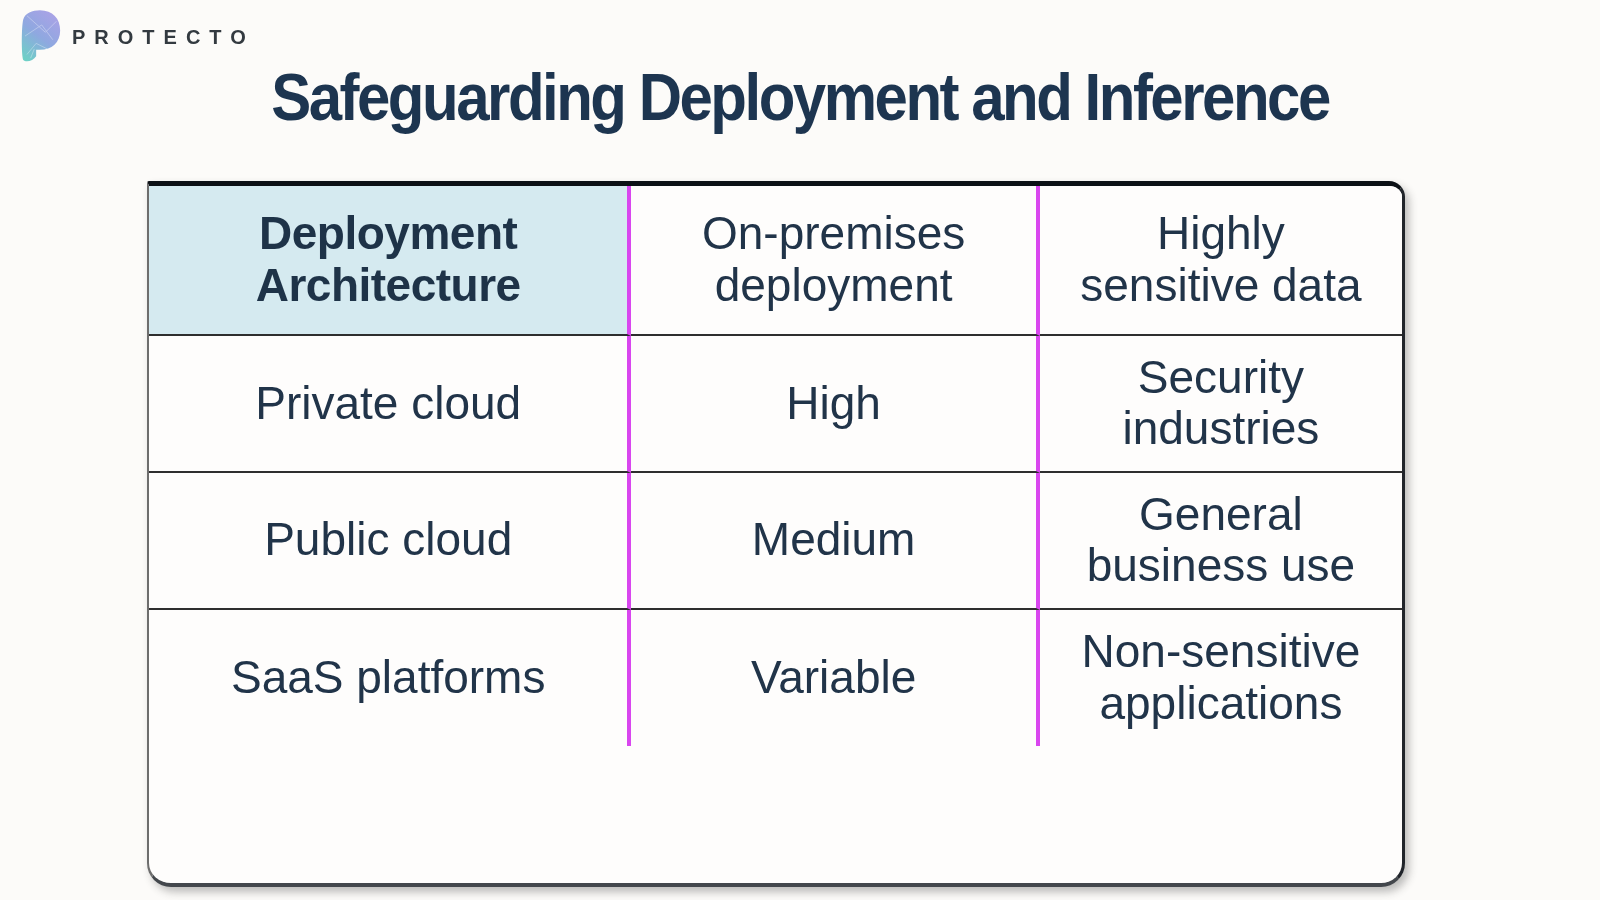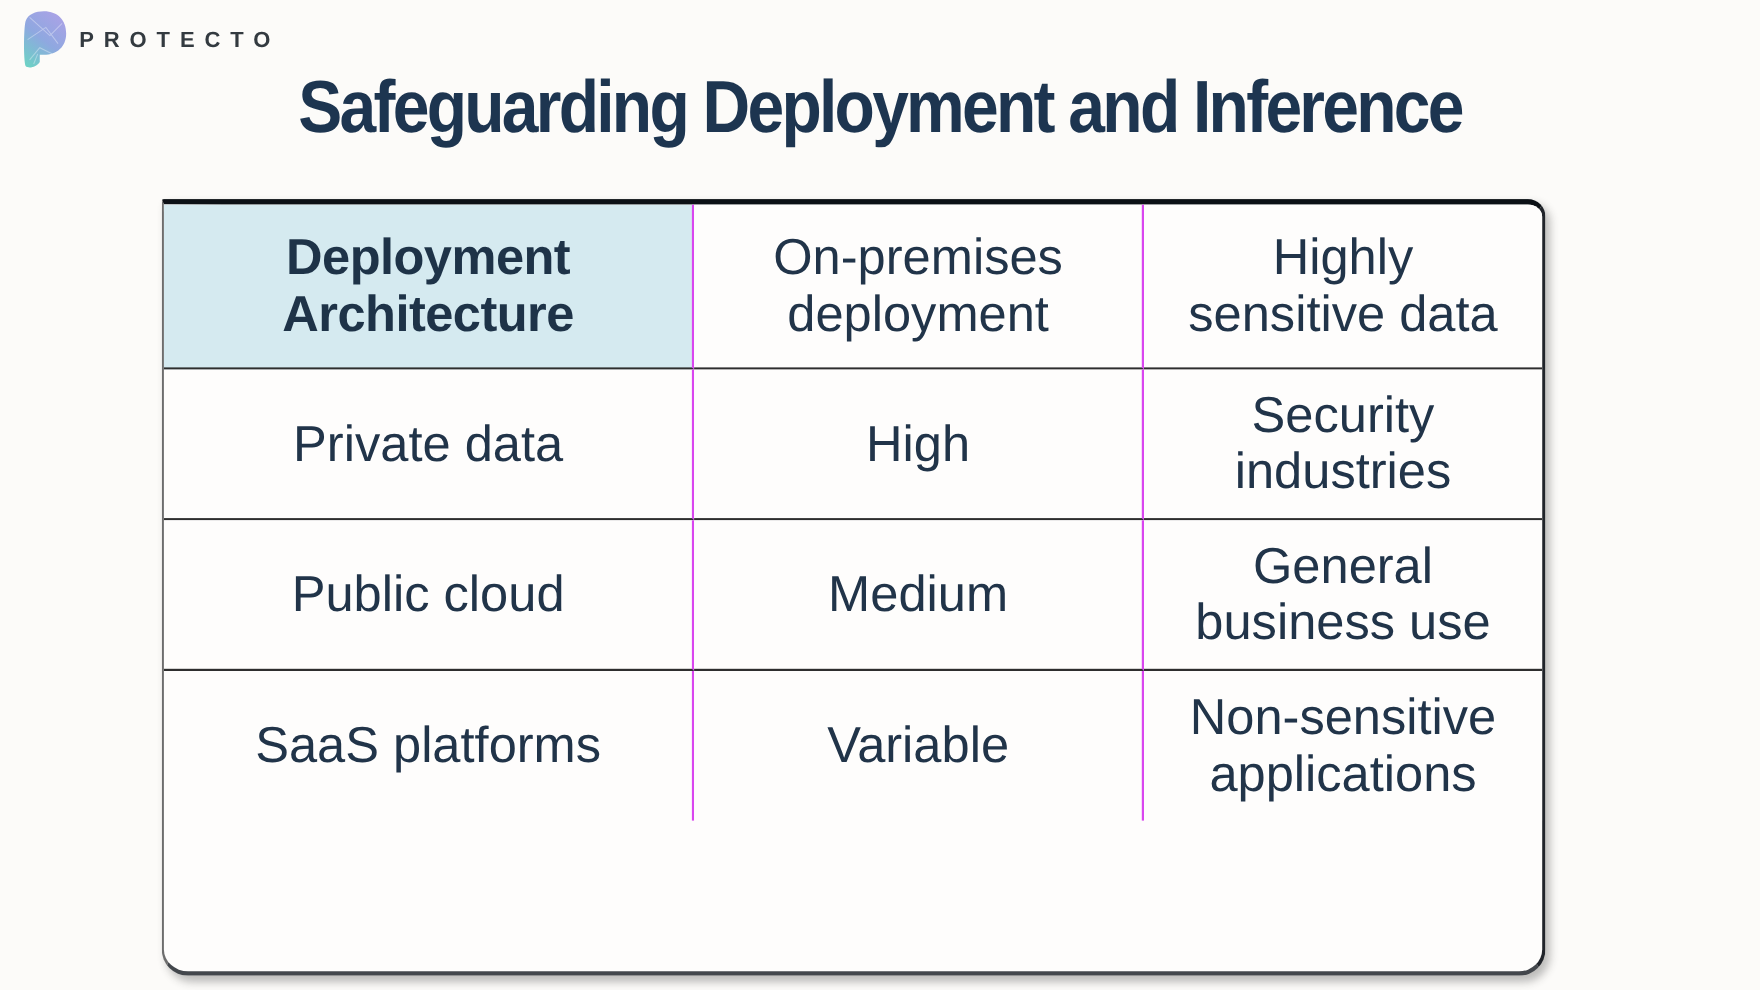--- a/index.html
+++ b/index.html
@@ -49,21 +49,21 @@
     border-radius: 2px 16px 24px 24px;
     overflow: hidden;
     box-shadow: 4px 5px 8px rgba(40,40,40,0.30);
     background: #fefdfc;
   }
   .cell {
     display: flex; align-items: center; justify-content: center;
     text-align: center;
     white-space: pre-line;
     line-height: 1.12;
-    border-right: 2px solid #d946ef;
+    border-right: 4px solid #d946ef;
     border-bottom: 2px solid #2e2e2e;
     padding: 4px 10px;
     box-sizing: border-box;
   }
   .cell.last-col { border-right: none; }
   .cell.last-row { border-bottom: none; }
   .header-cell {
     font-weight: bold;
     font-size: 46px;
     letter-spacing: -0.5px;
@@ -102,21 +102,21 @@
 <div class="table-wrap">
 
   <div class="cell header-cell" style="background: rgb(213, 234, 240); color: rgb(30, 51, 72);">Deployment
 Architecture</div>
 
   <div class="cell body-cell">On-premises
 deployment</div>
   <div class="cell body-cell last-col">Highly
 sensitive data</div>
 
-  <div class="cell body-cell">Private data</div>
+  <div class="cell body-cell">Private cloud</div>
   <div class="cell body-cell">High</div>
   <div class="cell body-cell last-col">Security
 industries</div>
 
   <div class="cell body-cell">Public cloud</div>
   <div class="cell body-cell">Medium</div>
   <div class="cell body-cell last-col">General
 business use</div>
 
   <div class="cell body-cell last-row">SaaS platforms</div>

